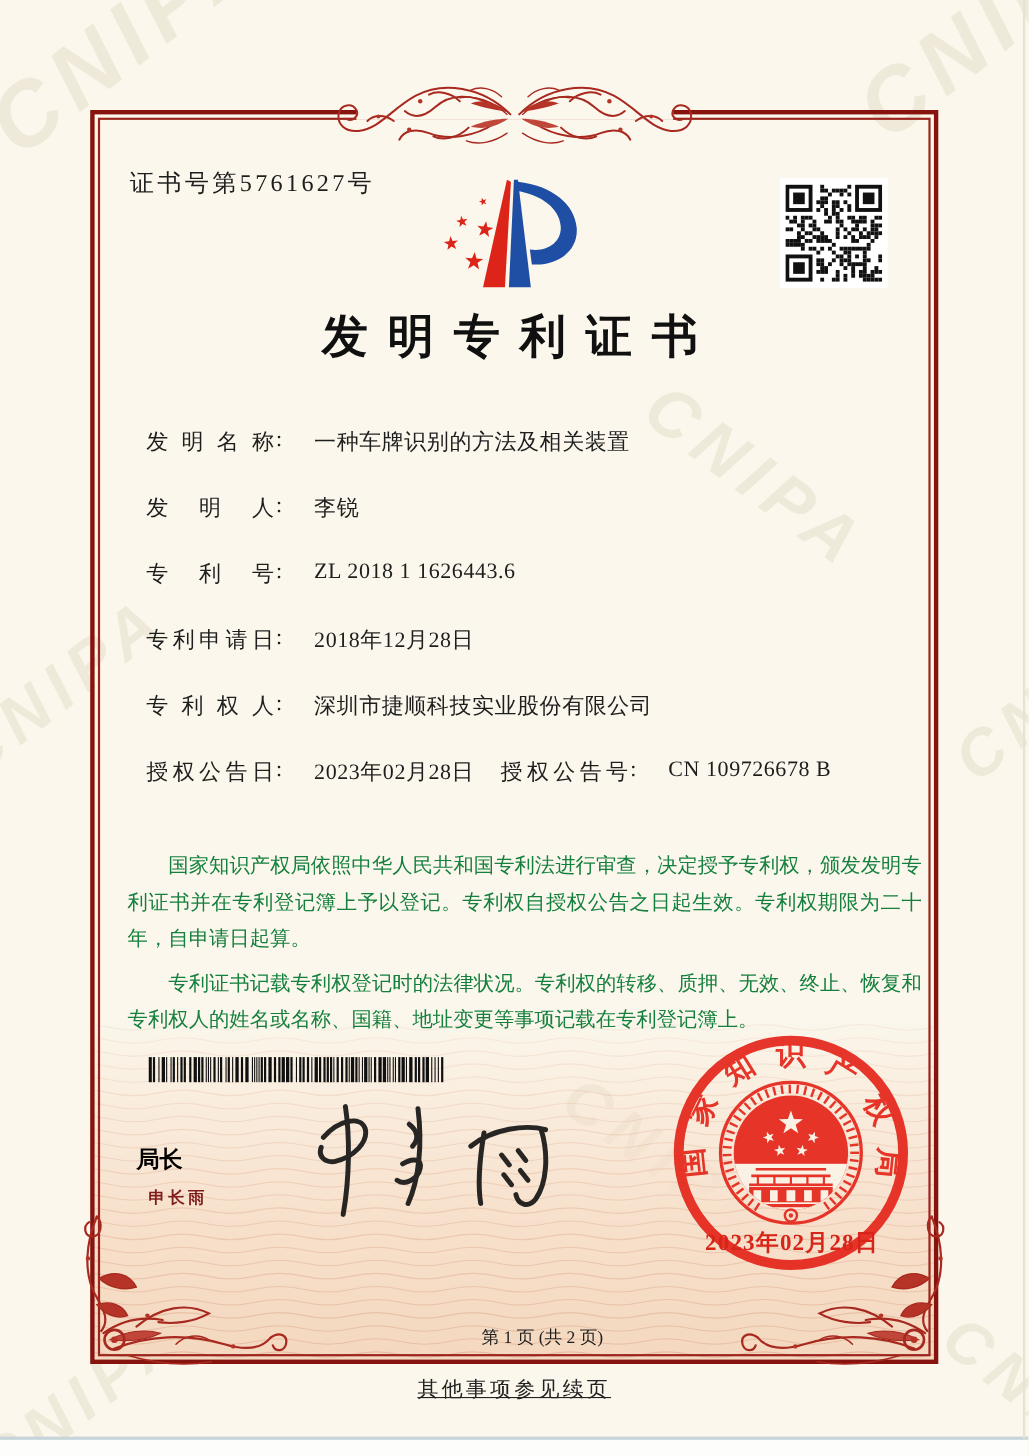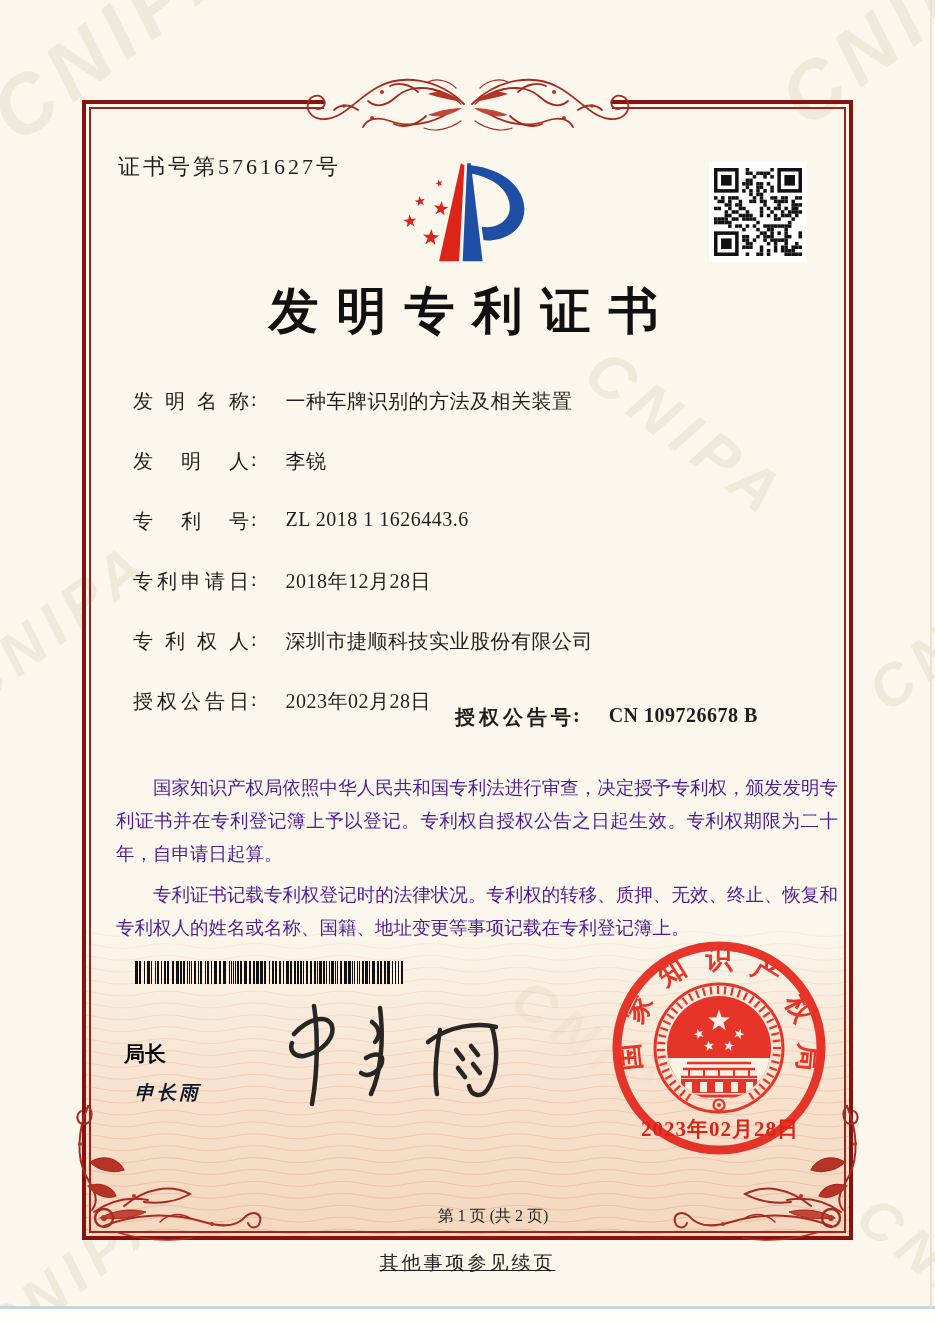--- a/index.html
+++ b/index.html
@@ -37,40 +37,40 @@
   .ornament{position:absolute;z-index:3;}
   .orn-top{left:298px;top:58px;width:340px;height:94px;}
   .orn-bl{left:64px;top:1100px;width:226px;height:152px;}
   .orn-br{left:645px;top:1100px;width:226px;height:152px;transform:scaleX(-1);}
   
   .cert-no{position:absolute;left:118px;top:152px;font-size:22px;letter-spacing:3px;z-index:4;}
   .logo{position:absolute;left:392px;top:156px;width:154px;height:118px;z-index:4;}
   .qr{position:absolute;left:709px;top:162px;width:88px;height:90px;background:#fff;z-index:4;padding:5px;}
   .title{
     position:absolute;left:82px;top:278px;width:763px;text-align:center;
-    font-size:50px;font-weight:700;letter-spacing:18px;text-indent:18px;color:#101010;z-index:4;
+    font-size:42px;font-weight:700;letter-spacing:18px;text-indent:18px;color:#101010;z-index:4;
   }
   
   .fields{position:absolute;left:133px;top:388px;width:700px;z-index:4;font-size:20px;}
   .frow{position:relative;min-height:24px;margin-bottom:33px;white-space:nowrap;}
   .flabel{display:inline-block;width:116px;text-align:justify;text-align-last:justify;vertical-align:top;}
   .colon{display:inline-block;margin-left:2px;vertical-align:top;}
   .fvalue{display:inline-block;margin-left:24px;vertical-align:top;letter-spacing:.5px;white-space:normal;}
   .addr-val{max-width:505px;line-height:29px;}
-  .pair2{position:absolute;left:322px;top:16px;font-weight:bold;}
+  .pair2{position:absolute;left:322px;top:0;}
   
   .legal{position:absolute;left:116px;top:772px;width:722px;z-index:4;
-    font-size:18.5px;line-height:33px;text-align:justify;color:#4c1d95;}
+    font-size:18.5px;line-height:33px;text-align:justify;color:#15803d;}
   .legal p{margin:0 0 8px 0;text-indent:2em;}
   
   .barcode{position:absolute;left:135px;top:961px;width:272px;height:23px;z-index:4;}
   .director-title{position:absolute;left:124px;top:1040px;font-size:21px;font-weight:700;
     font-family:"Liberation Sans","DejaVu Sans",sans-serif;z-index:4;color:#000000;}
-  .director-name{position:absolute;left:135px;top:1080px;font-size:19px;font-weight:700;
-    font-family:"Liberation Sans","DejaVu Sans",sans-serif;z-index:4;color:#0f172a;letter-spacing:3px;font-style:italic;}
+  .director-name{position:absolute;left:135px;top:1080px;font-size:15px;font-weight:700;
+    font-family:"Liberation Sans","DejaVu Sans",sans-serif;z-index:4;color:#7f1d1d;letter-spacing:3px;}
   .signature{position:absolute;left:268px;top:1000px;width:242px;height:112px;z-index:4;}
   .seal{position:absolute;left:599px;top:928px;width:240px;height:240px;z-index:5;}
   .seal-date{position:absolute;left:629px;top:1115px;width:182px;text-align:center;z-index:6;
     font-size:21px;font-weight:700;color:#d8251a;letter-spacing:1px;}
   .page-info{position:absolute;left:82px;top:1206px;width:822px;text-align:center;font-size:16px;z-index:4;}
   .cont-note{position:absolute;left:0;top:1250px;width:935px;text-align:center;font-size:19px;
     letter-spacing:3px;z-index:4;color:#222;text-decoration:underline;}
   
   .page-edge-bottom{position:absolute;left:0;top:1306px;width:935px;height:3px;background:#c7d5da;z-index:7;}
   .page-bottom-white{position:absolute;left:0;top:1309px;width:935px;height:15px;background:#fdfdfb;z-index:7;}

